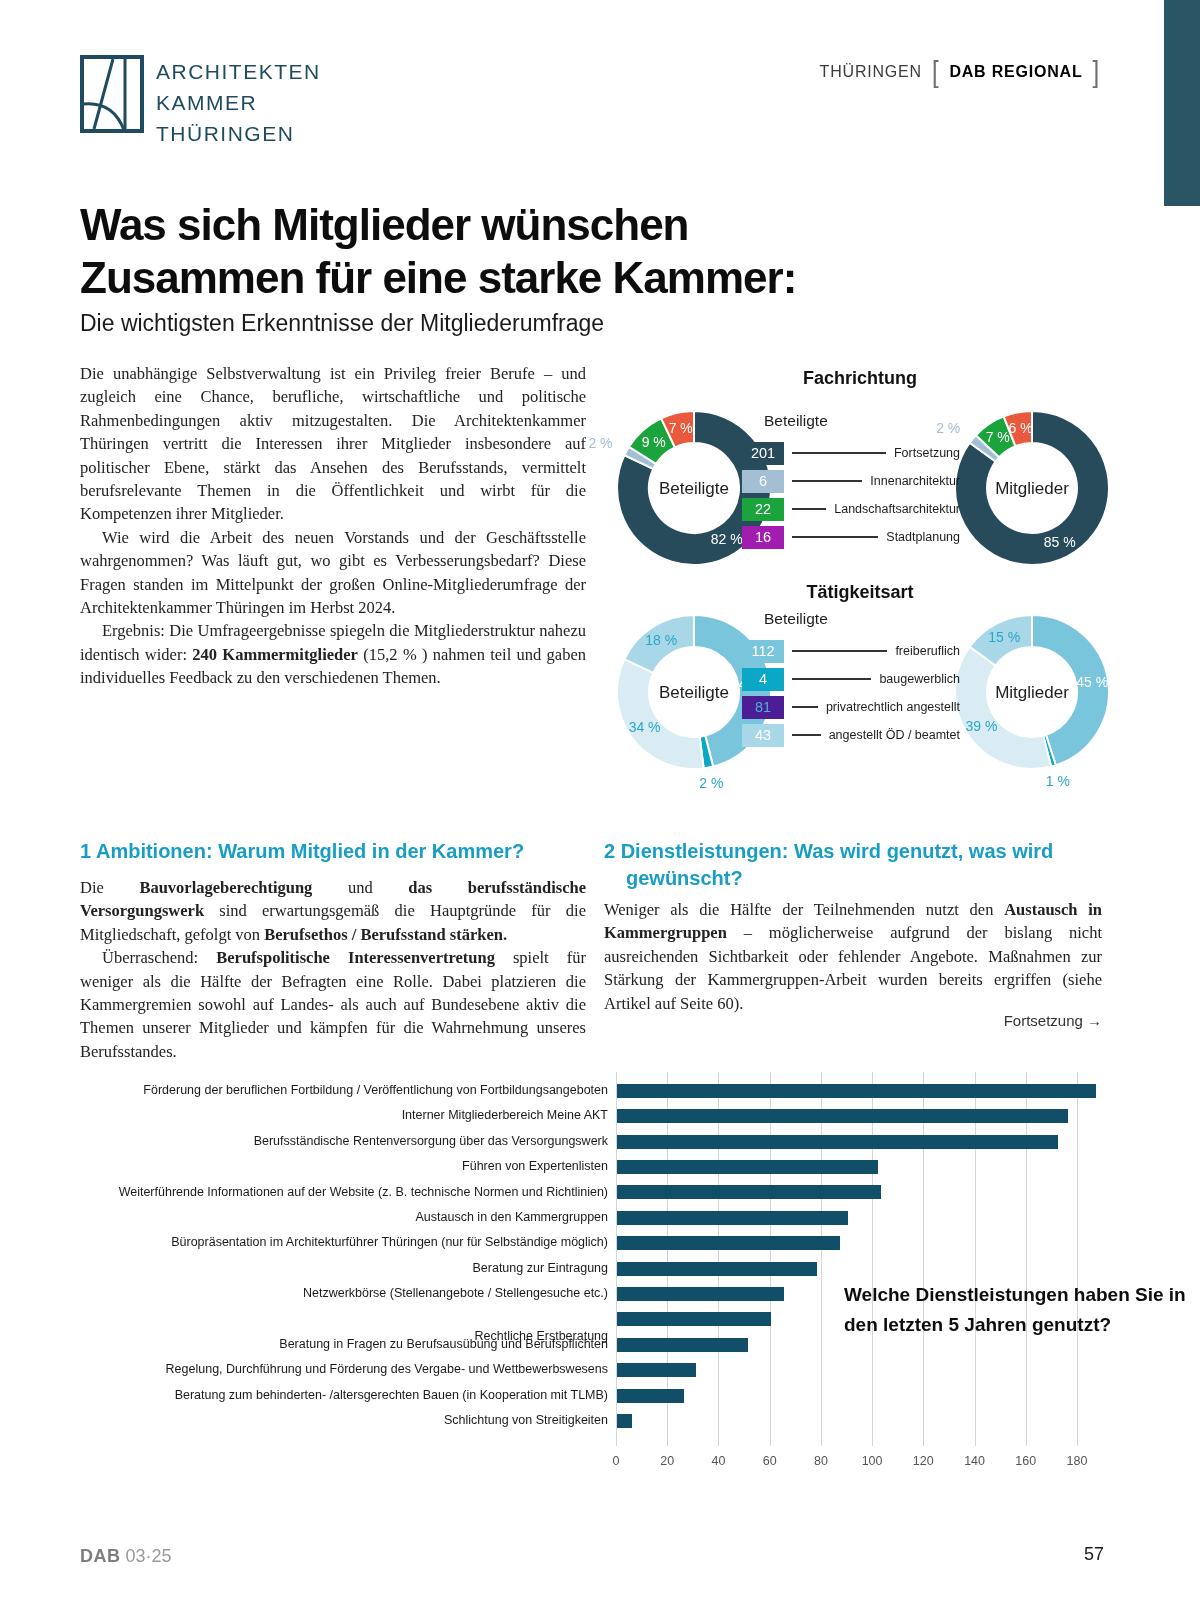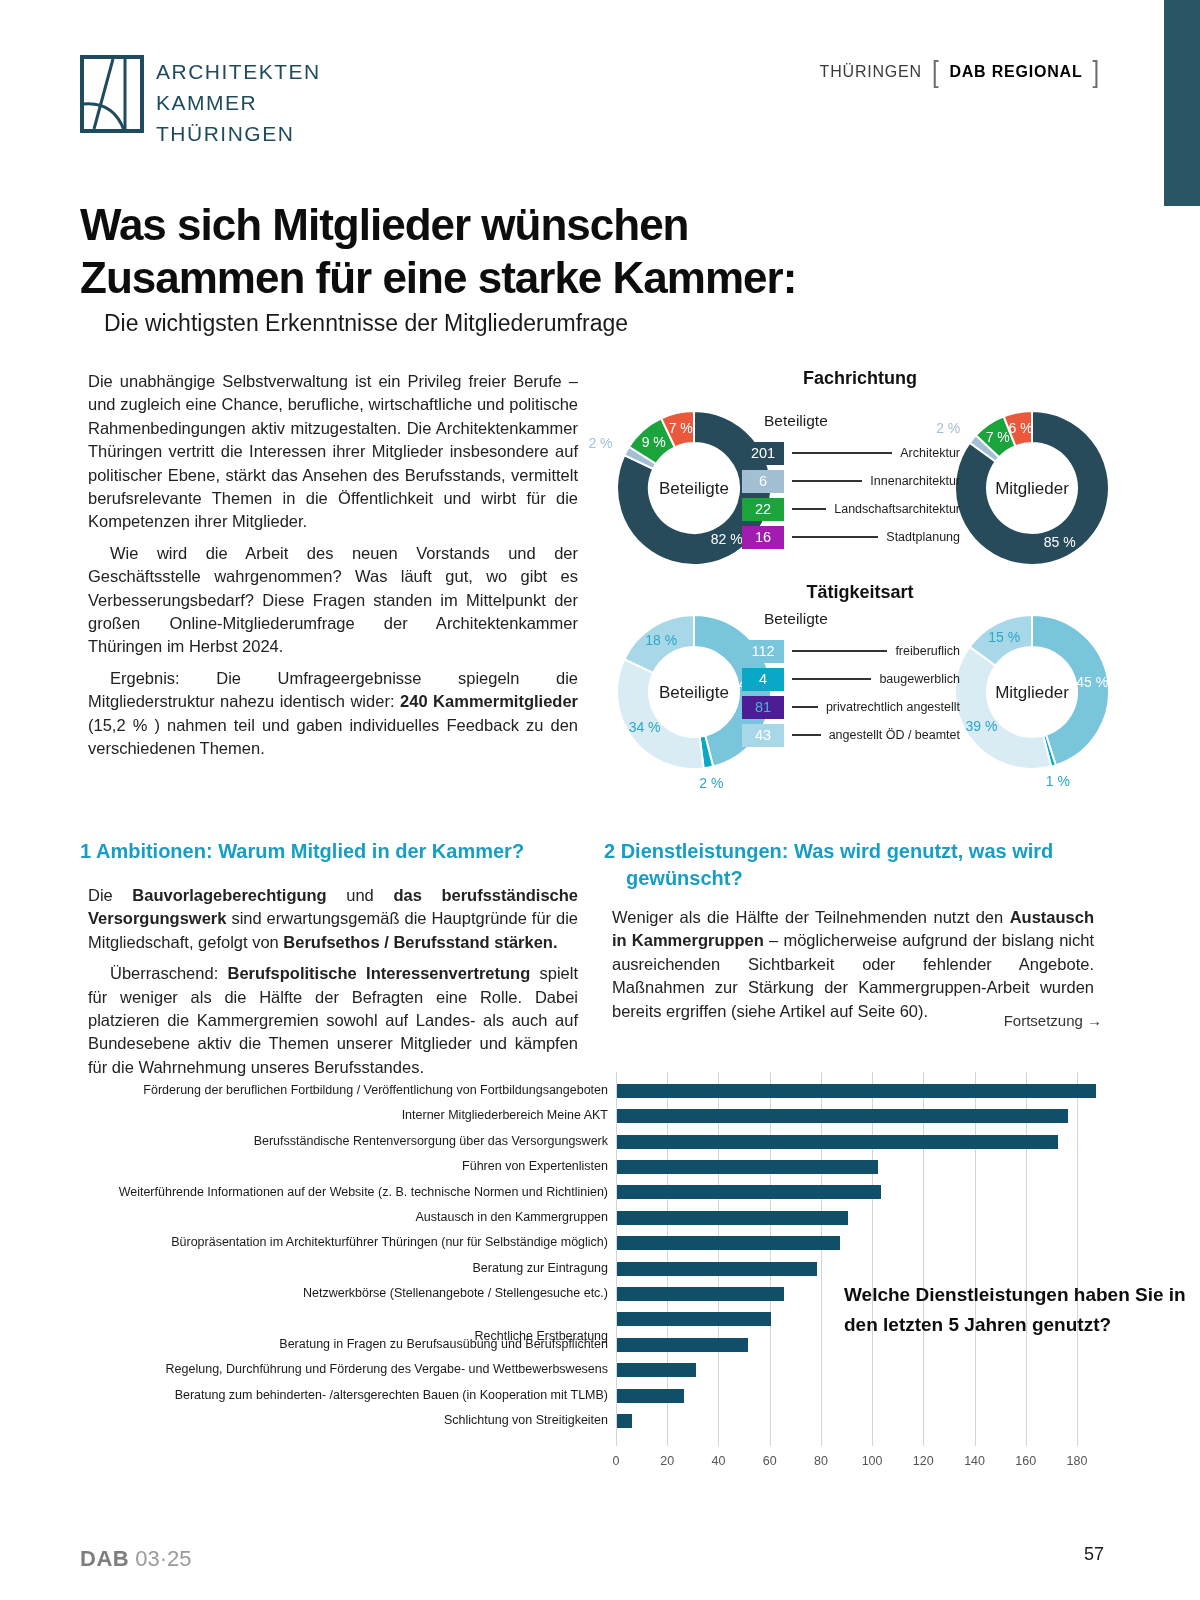--- a/index.html
+++ b/index.html
@@ -12,25 +12,25 @@
   .logo-text{position:absolute;left:156px;top:56px;line-height:31px;font-size:21px;
              letter-spacing:1.5px;color:#1E4B5D;}
   .masthead-right{position:absolute;top:58px;right:100px;display:flex;align-items:center;gap:10px;
                   font-size:16px;color:#3a3a3a;letter-spacing:0.8px;}
   .bracket{font-size:24px;font-weight:300;color:#6d6d6d;transform:scaleY(1.25);}
   .brand-bold{font-weight:bold;color:#000;}
 
   
   .headline{position:absolute;left:80px;top:198px;width:860px;font-size:44px;line-height:53px;
             font-weight:bold;color:#0d0d0d;letter-spacing:-1px;}
-  .subtitle{position:absolute;left:80px;top:310px;width:760px;font-size:23px;color:#1a1a1a;margin-left:24px;}
+  .subtitle{position:absolute;left:80px;top:310px;width:760px;font-size:23px;color:#1a1a1a;}
 
   
   .copy{font-size:16.5px;line-height:23.4px;text-align:justify;color:#222;}
-  .copy p{margin:8px;}
+  .copy p{margin:0;font-family:Liberation Serif, serif;}
   .copy p.ind{text-indent:22px;}
   .intro{position:absolute;left:80px;top:362px;width:506px;}
 
   
   .charts-panel{position:absolute;left:580px;top:360px;width:560px;height:446px;}
   .panel-title{position:absolute;left:0;width:100%;text-align:center;font-weight:bold;
                font-size:18px;color:#111;}
   .donut{position:absolute;width:230px;height:212px;}
   .donut svg text{font-family:"Liberation Sans","DejaVu Sans",sans-serif;}
   .legend{position:absolute;left:162px;width:218px;}
@@ -55,21 +55,21 @@
             height:25.4px;line-height:25.4px;white-space:nowrap;}
   .bc-plot{position:absolute;left:536px;top:-6px;width:505px;height:374px;}
   .gridline{position:absolute;top:0;height:374px;width:1px;}
   .bar{position:absolute;left:1px;height:14px;}
   .bc-ticks{position:absolute;left:536px;top:376px;width:505px;height:18px;}
   .tick{position:absolute;width:30px;text-align:center;font-size:12.5px;color:#555;}
   .bc-title{position:absolute;left:764px;top:202px;width:345px;font-size:19px;line-height:30px;
             font-weight:bold;color:#0d0d0d;}
 
   
-  .footer-left{position:absolute;left:80px;top:1546px;font-size:22px;color:#9a9a9a;}
+  .footer-left{position:absolute;left:80px;top:1546px;font-size:18px;color:#9a9a9a;}
   .footer-left b{color:#7e7e7e;letter-spacing:0.5px;}
   .footer-page{position:absolute;left:604px;top:1544px;width:500px;text-align:right;
                font-size:18px;color:#1a1a1a;}
 </style>
 </head>
 <body>
 
 <div class="page">
 
   <div class="edge-bar"></div>
@@ -129,21 +129,21 @@
           <path d="M86.65,34.41 A77,77 0 0 1 115.00,29.00 L115.00,61.00 A45,45 0 0 0 98.43,64.16 Z" fill="#EA593C" stroke="#fff" stroke-width="2"></path>
           <text x="103.6" y="46.1" text-anchor="middle" dy="4.5" fill="#FFFFFF" font-size="14">6 %</text>
           <text x="115" y="106" text-anchor="middle" dy="6" fill="#1d1d1d" font-size="17">Mitglieder</text>
         </svg></div>
     <div class="legend" style="top:52px">
       <div class="lg-title">Beteiligte</div>
       <div class="lg-rows">
           <div class="lg-row">
          <div class="lg-swatch" style="background:#274B5B;color:#FFFFFF">201</div>
          <div class="lg-line"></div>
-         <div class="lg-label">Architektur</div>
+         <div class="lg-label">Fortsetzung</div>
        </div>
           <div class="lg-row">
          <div class="lg-swatch" style="background:#A3BFD3;color:#FFFFFF">6</div>
          <div class="lg-line"></div>
          <div class="lg-label">Innenarchitektur</div>
        </div>
           <div class="lg-row">
          <div class="lg-swatch" style="background:#1BA43C;color:#FFFFFF">22</div>
          <div class="lg-line"></div>
          <div class="lg-label">Landschaftsarchitektur</div>

